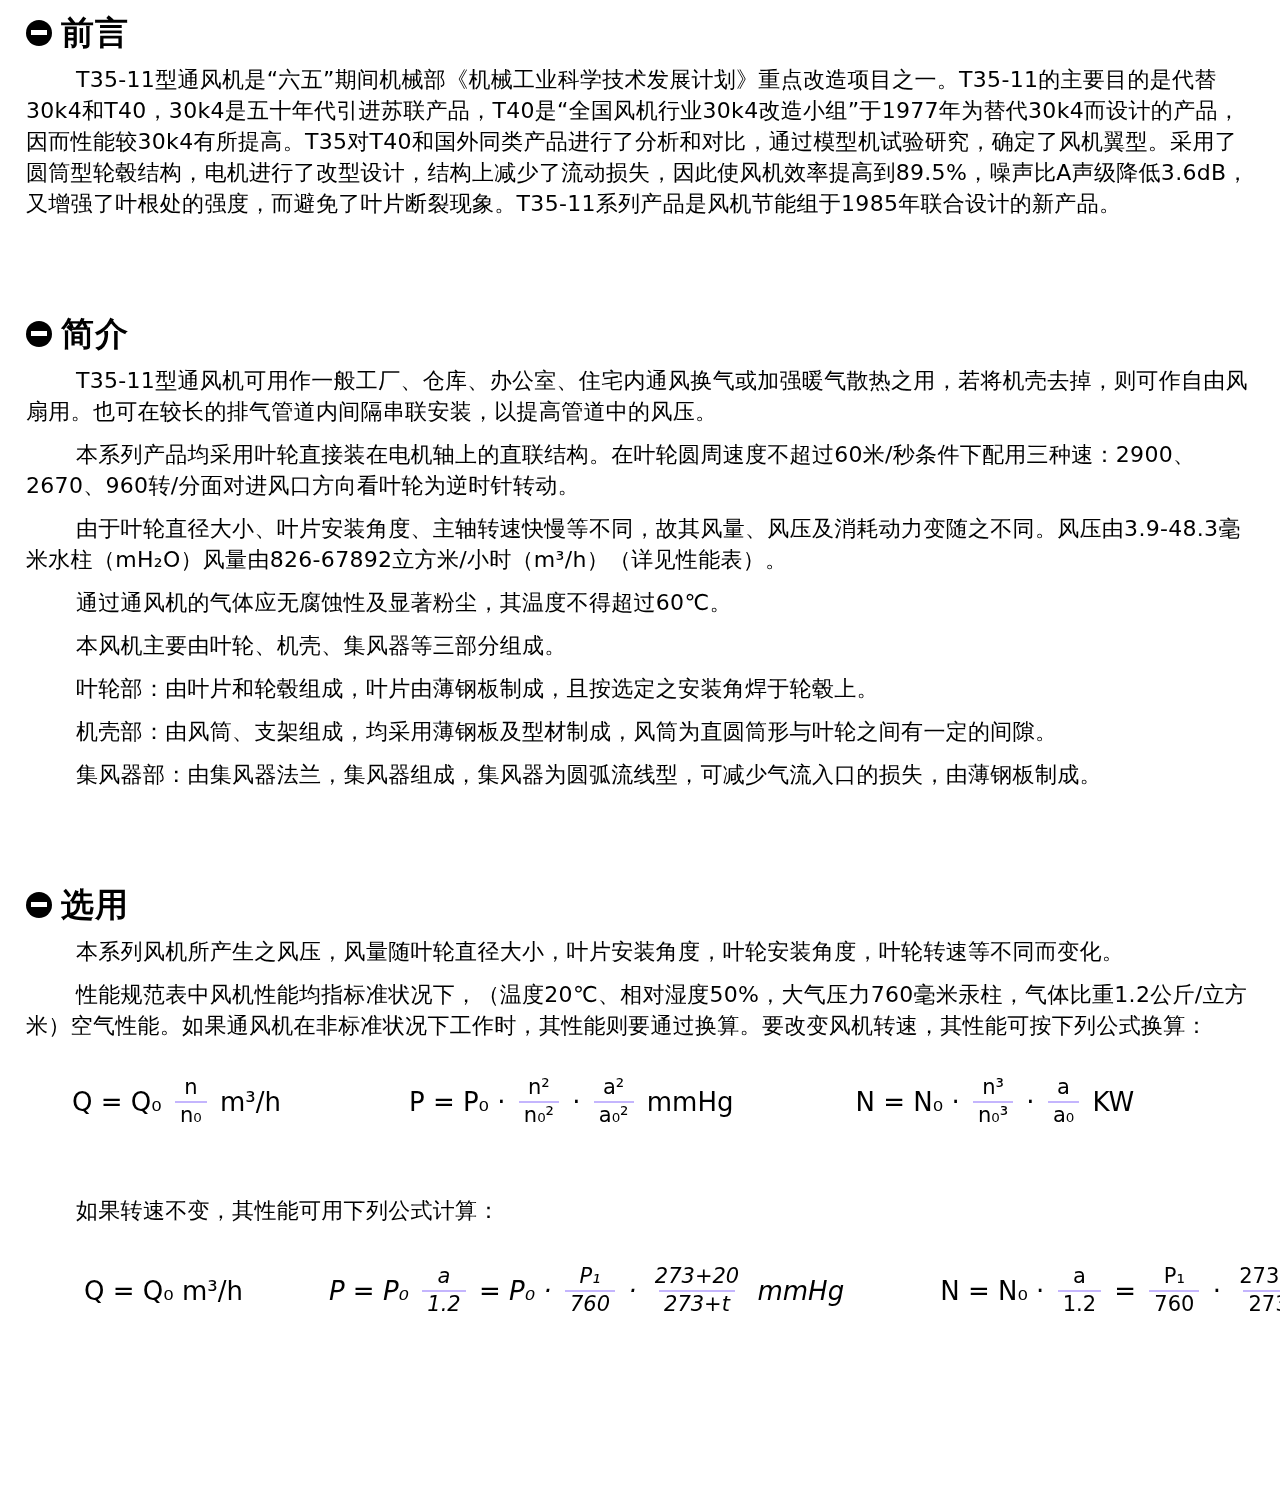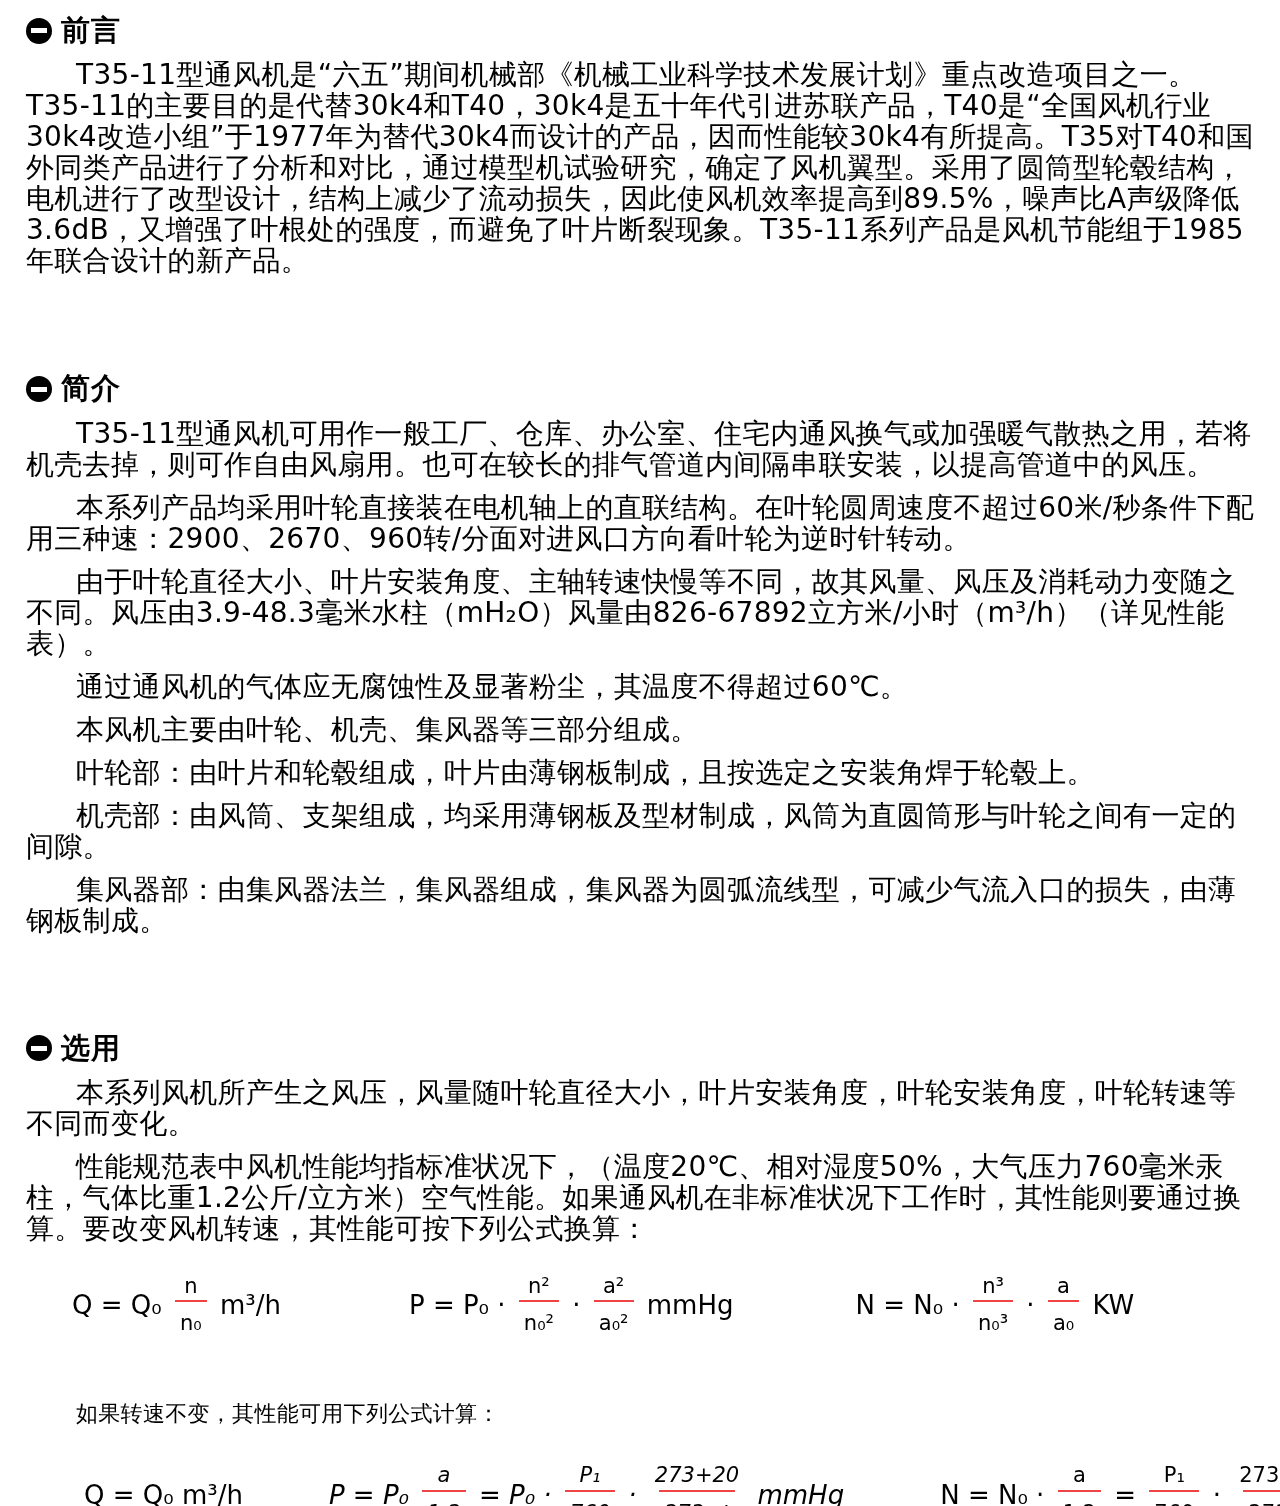--- a/index.html
+++ b/index.html
@@ -18,21 +18,21 @@
     padding: 14px 26px 24px 26px;
     box-sizing: border-box;
   }
   .section { margin-top: 0; }
   .section + .section { margin-top: 96px; }
 
   .section-heading {
     display: flex;
     align-items: center;
     gap: 9px;
-    font-size: 29px;
+    font-size: 33px;
     font-weight: bold;
     line-height: 1.15;
     letter-spacing: 1px;
   }
   .bullet {
     width: 26px;
     height: 26px;
     background: #000;
     border-radius: 50%;
     position: relative;
@@ -42,21 +42,21 @@
     position: absolute;
     left: 5px;
     top: 10.5px;
     width: 16px;
     height: 5px;
     background: #fff;
   }
 
   .body-text { margin-top: 10px; }
   .body-text p {
-    font-size: 28px;
+    font-size: 22px;
     line-height: 31px;
     margin: 12px 0 0 0;
     text-indent: 50px;
     letter-spacing: 0.3px;
   }
 
   .formula-row {
     display: flex;
     align-items: center;
     margin-top: 30px;
@@ -71,21 +71,21 @@
   .frac {
     display: inline-flex;
     flex-direction: column;
     align-items: center;
     margin: 0 5px;
     font-size: 21px;
     line-height: 1.2;
     vertical-align: middle;
   }
   .frac .num { padding: 0 5px 1px 5px; }
-  .frac .den { border-top: 2px solid #ef4444; padding: 9px 5px 0 5px; }
+  .frac .den { border-top: 2px solid #c4b5fd; padding: 0 5px 0 5px; }
 
   
   .r1-f1 { margin-left: 46px; }
   .r1-f2 { margin-left: 128px; }
   .r1-f3 { margin-left: 122px; }
   .r2-f1 { margin-left: 58px; }
   .r2-f2 { margin-left: 86px; font-style: italic; }
   .r2-f3 { margin-left: 96px; }
 
   .speed-note {

